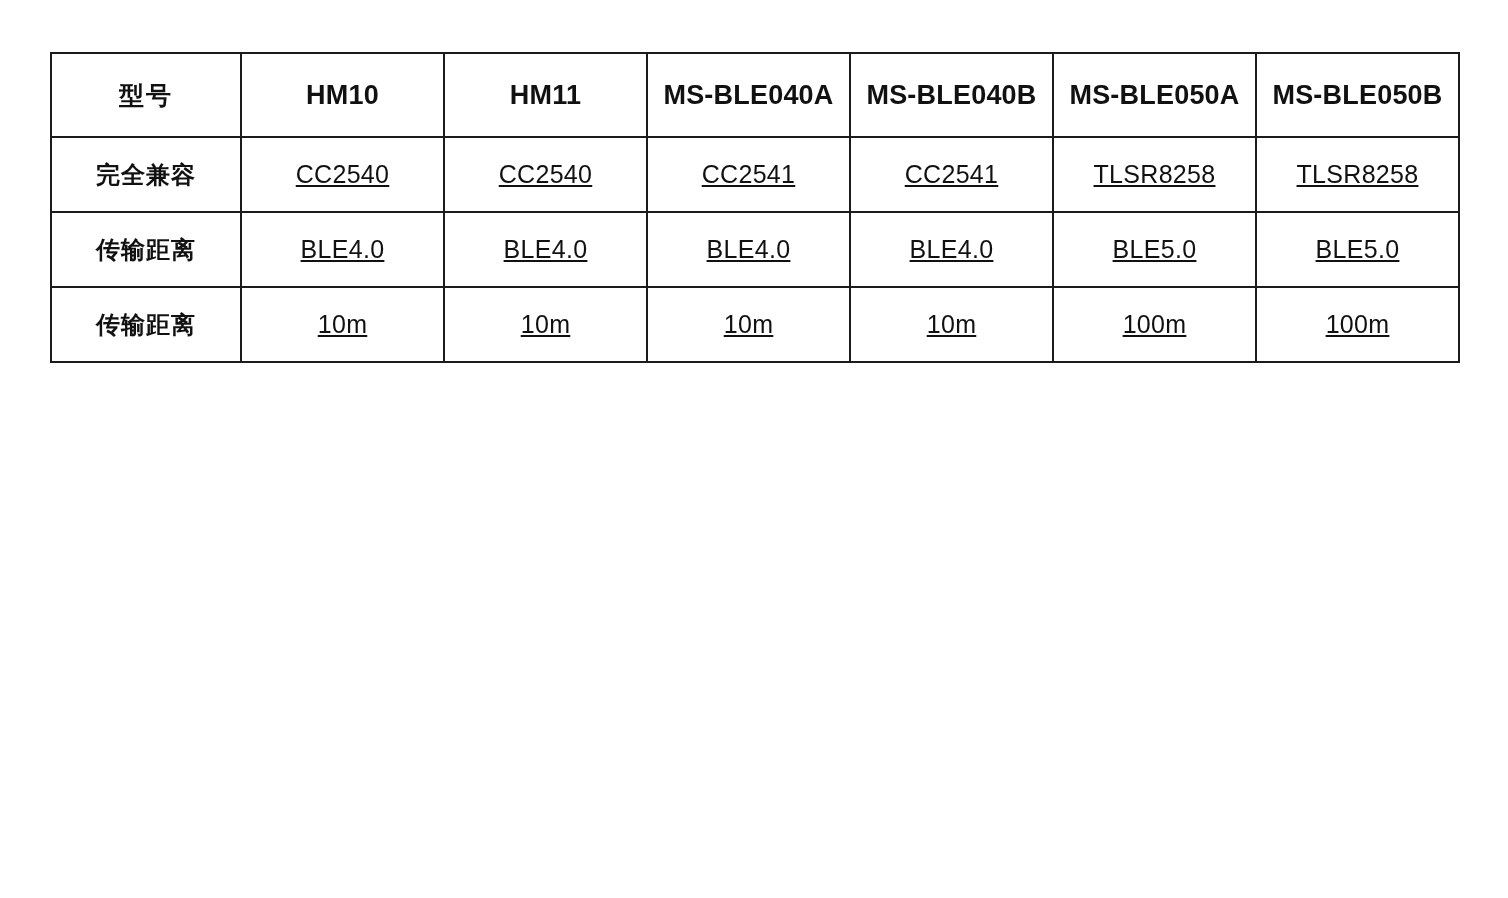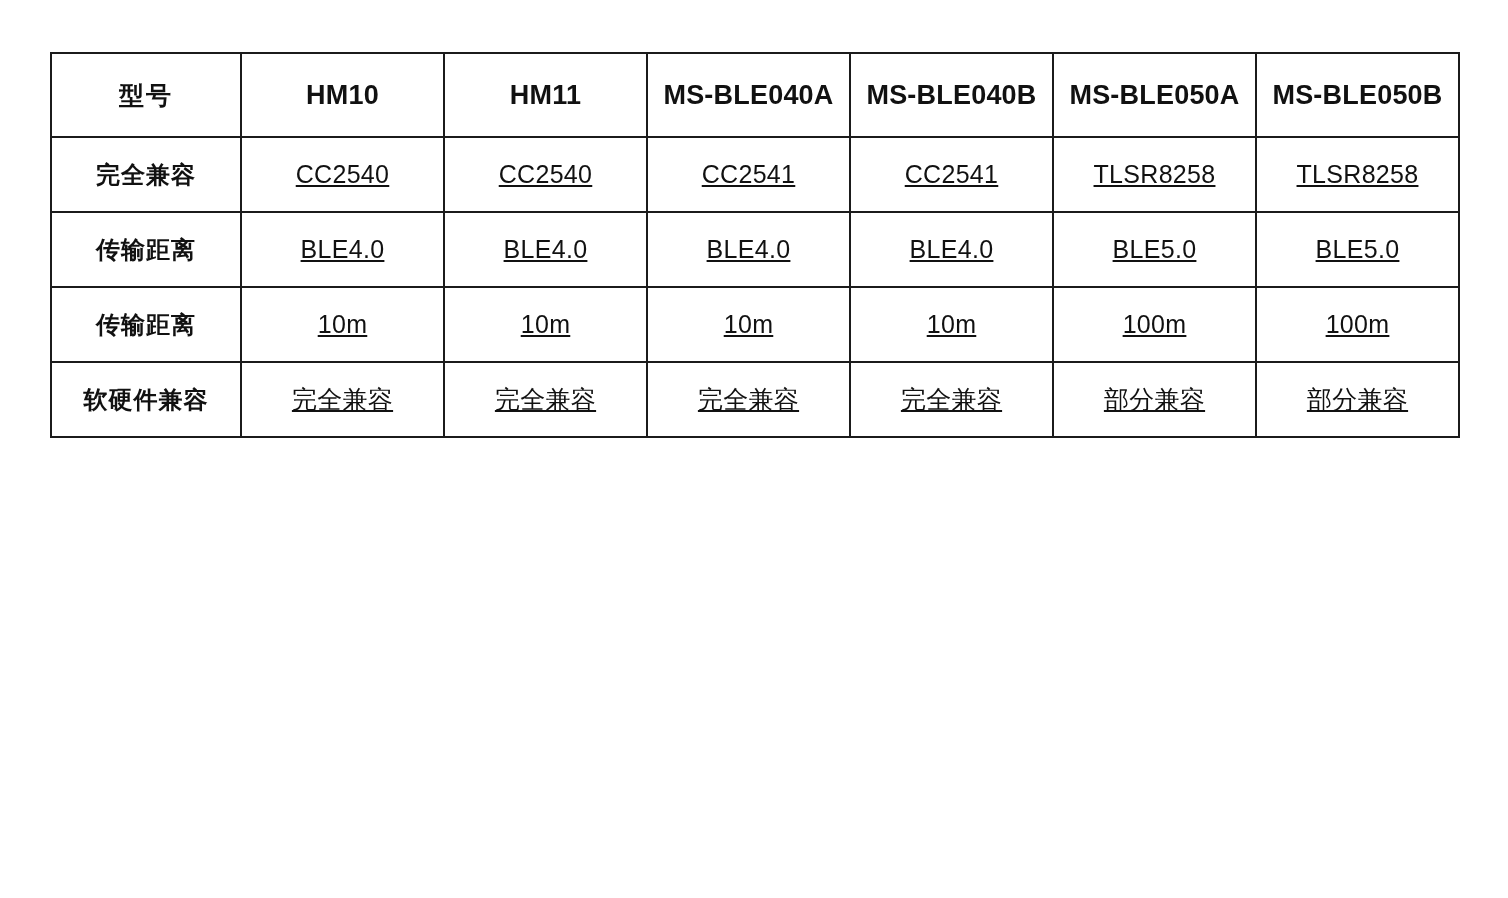--- a/index.html
+++ b/index.html
@@ -111,24 +111,15 @@
       </tr>
       <tr>
         <th class="row-label">传输距离</th>
         <td class="cell">10m</td>
         <td class="cell">10m</td>
         <td class="cell">10m</td>
         <td class="cell">10m</td>
         <td class="cell">100m</td>
         <td class="cell">100m</td>
       </tr>
-      <tr>
-        <th class="row-label">软硬件兼容</th>
-        <td class="cell">完全兼容</td>
-        <td class="cell">完全兼容</td>
-        <td class="cell">完全兼容</td>
-        <td class="cell">完全兼容</td>
-        <td class="cell">部分兼容</td>
-        <td class="cell">部分兼容</td>
-      </tr>
     </tbody>
   </table>
 </div>
 
 </body></html>

